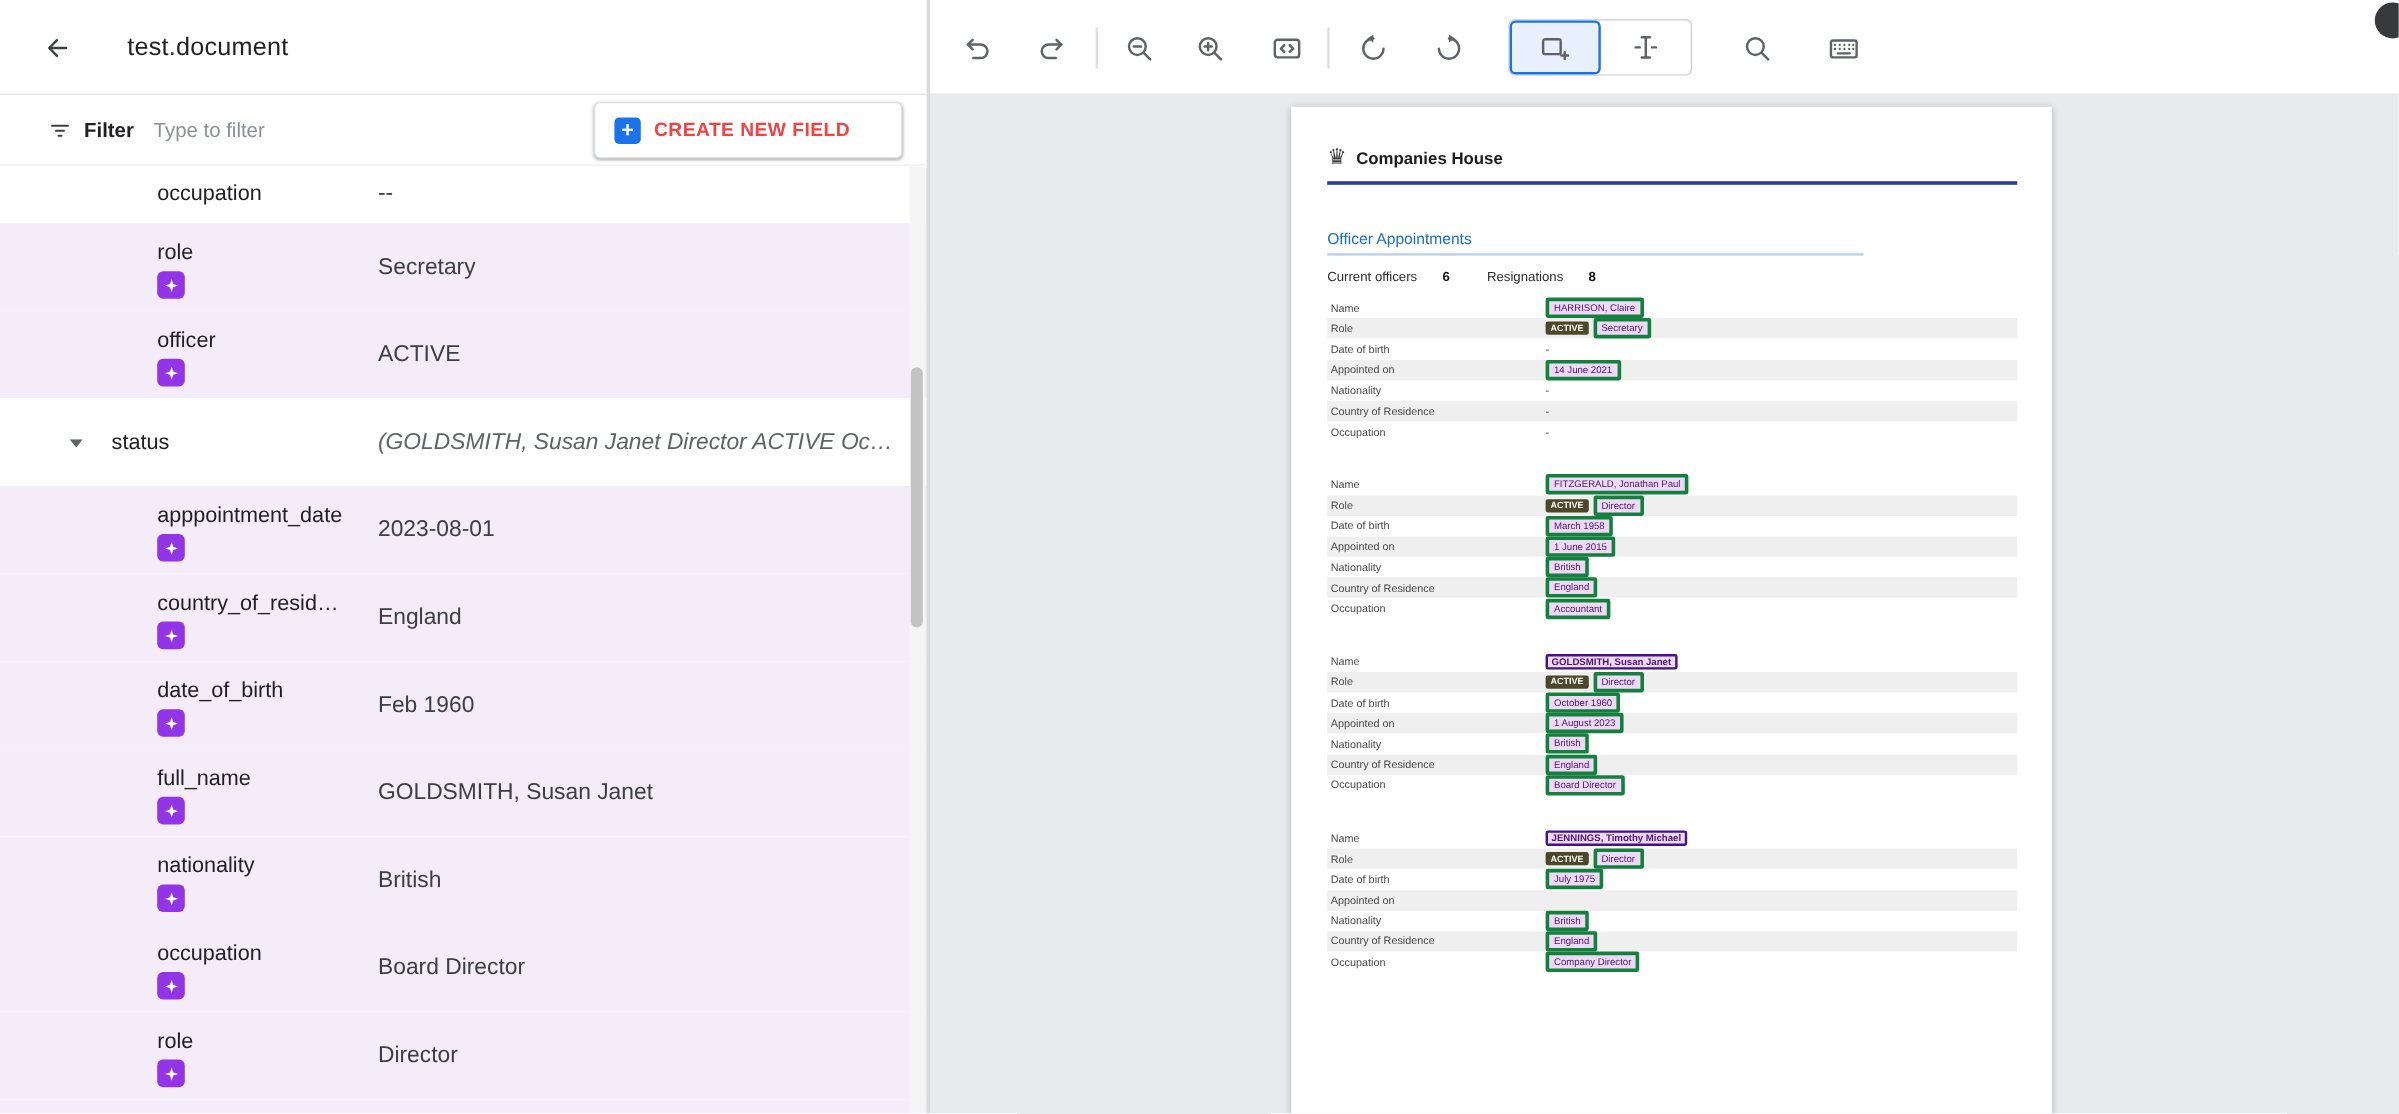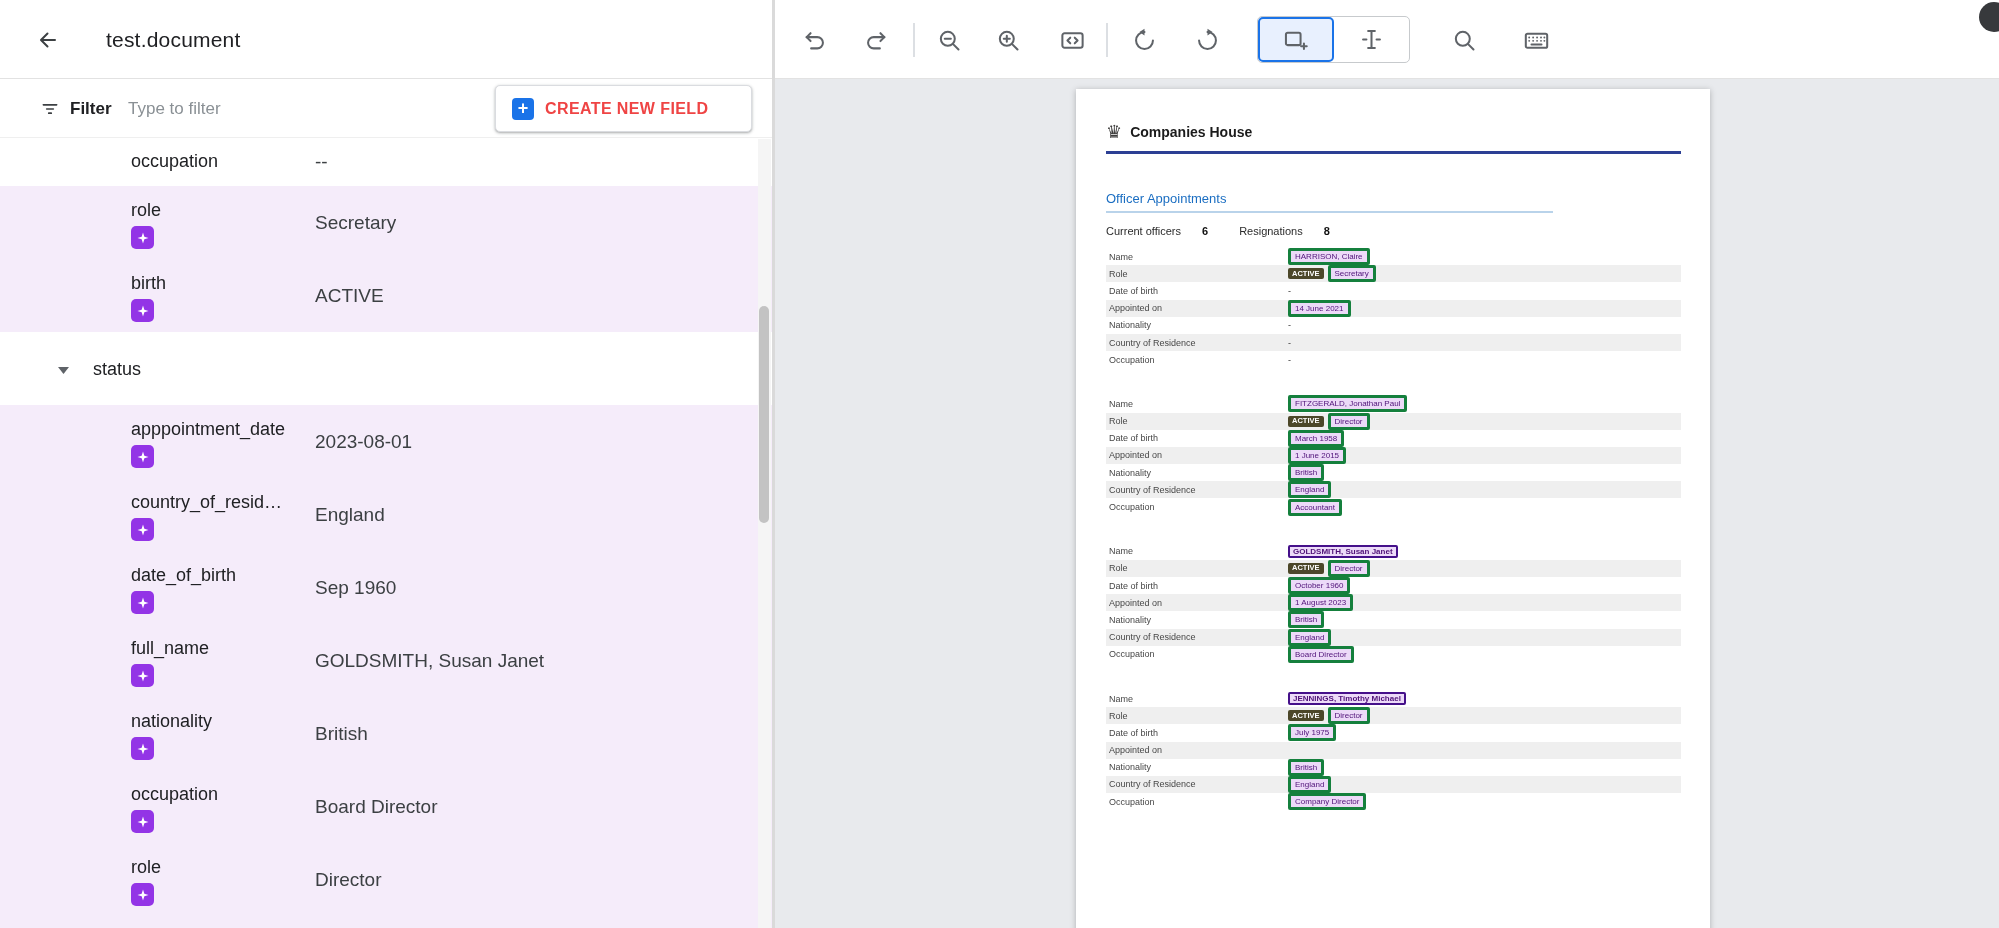--- a/index.html
+++ b/index.html
@@ -110,33 +110,34 @@
         <div class="frow hl">
           <span class="flabel">role</span>
           <span class="sparkle">
             <svg width="14" height="14" viewBox="0 0 24 24">
               <path d="M12 2.5 L14.3 9.7 L21.5 12 L14.3 14.3 L12 21.5 L9.7 14.3 L2.5 12 L9.7 9.7 Z" fill="#fff"></path>
             </svg>
           </span>
           <span class="fvalue">Secretary</span>
         </div>
         <div class="frow hl">
-          <span class="flabel">birth</span>
+          <span class="flabel">officer</span>
           <span class="sparkle">
             <svg width="14" height="14" viewBox="0 0 24 24">
               <path d="M12 2.5 L14.3 9.7 L21.5 12 L14.3 14.3 L12 21.5 L9.7 14.3 L2.5 12 L9.7 9.7 Z" fill="#fff"></path>
             </svg>
           </span>
           <span class="fvalue">ACTIVE</span>
         </div>
         <div class="frow group">
           <span class="chev"><svg width="11" height="7" viewBox="0 0 11 7">
               <polygon points="0,0 11,0 5.5,7" fill="#5f6368"></polygon>
             </svg></span>
           <span class="flabel">status</span>
+          <span class="fvalue italic">(GOLDSMITH, Susan Janet Director ACTIVE Oc…</span>
         </div>
         <div class="frow hl">
           <span class="flabel">apppointment_date</span>
           <span class="sparkle">
             <svg width="14" height="14" viewBox="0 0 24 24">
               <path d="M12 2.5 L14.3 9.7 L21.5 12 L14.3 14.3 L12 21.5 L9.7 14.3 L2.5 12 L9.7 9.7 Z" fill="#fff"></path>
             </svg>
           </span>
           <span class="fvalue">2023-08-01</span>
         </div>
@@ -149,21 +150,21 @@
           </span>
           <span class="fvalue">England</span>
         </div>
         <div class="frow hl">
           <span class="flabel">date_of_birth</span>
           <span class="sparkle">
             <svg width="14" height="14" viewBox="0 0 24 24">
               <path d="M12 2.5 L14.3 9.7 L21.5 12 L14.3 14.3 L12 21.5 L9.7 14.3 L2.5 12 L9.7 9.7 Z" fill="#fff"></path>
             </svg>
           </span>
-          <span class="fvalue">Sep 1960</span>
+          <span class="fvalue">Feb 1960</span>
         </div>
         <div class="frow hl">
           <span class="flabel">full_name</span>
           <span class="sparkle">
             <svg width="14" height="14" viewBox="0 0 24 24">
               <path d="M12 2.5 L14.3 9.7 L21.5 12 L14.3 14.3 L12 21.5 L9.7 14.3 L2.5 12 L9.7 9.7 Z" fill="#fff"></path>
             </svg>
           </span>
           <span class="fvalue">GOLDSMITH, Susan Janet</span>
         </div>

